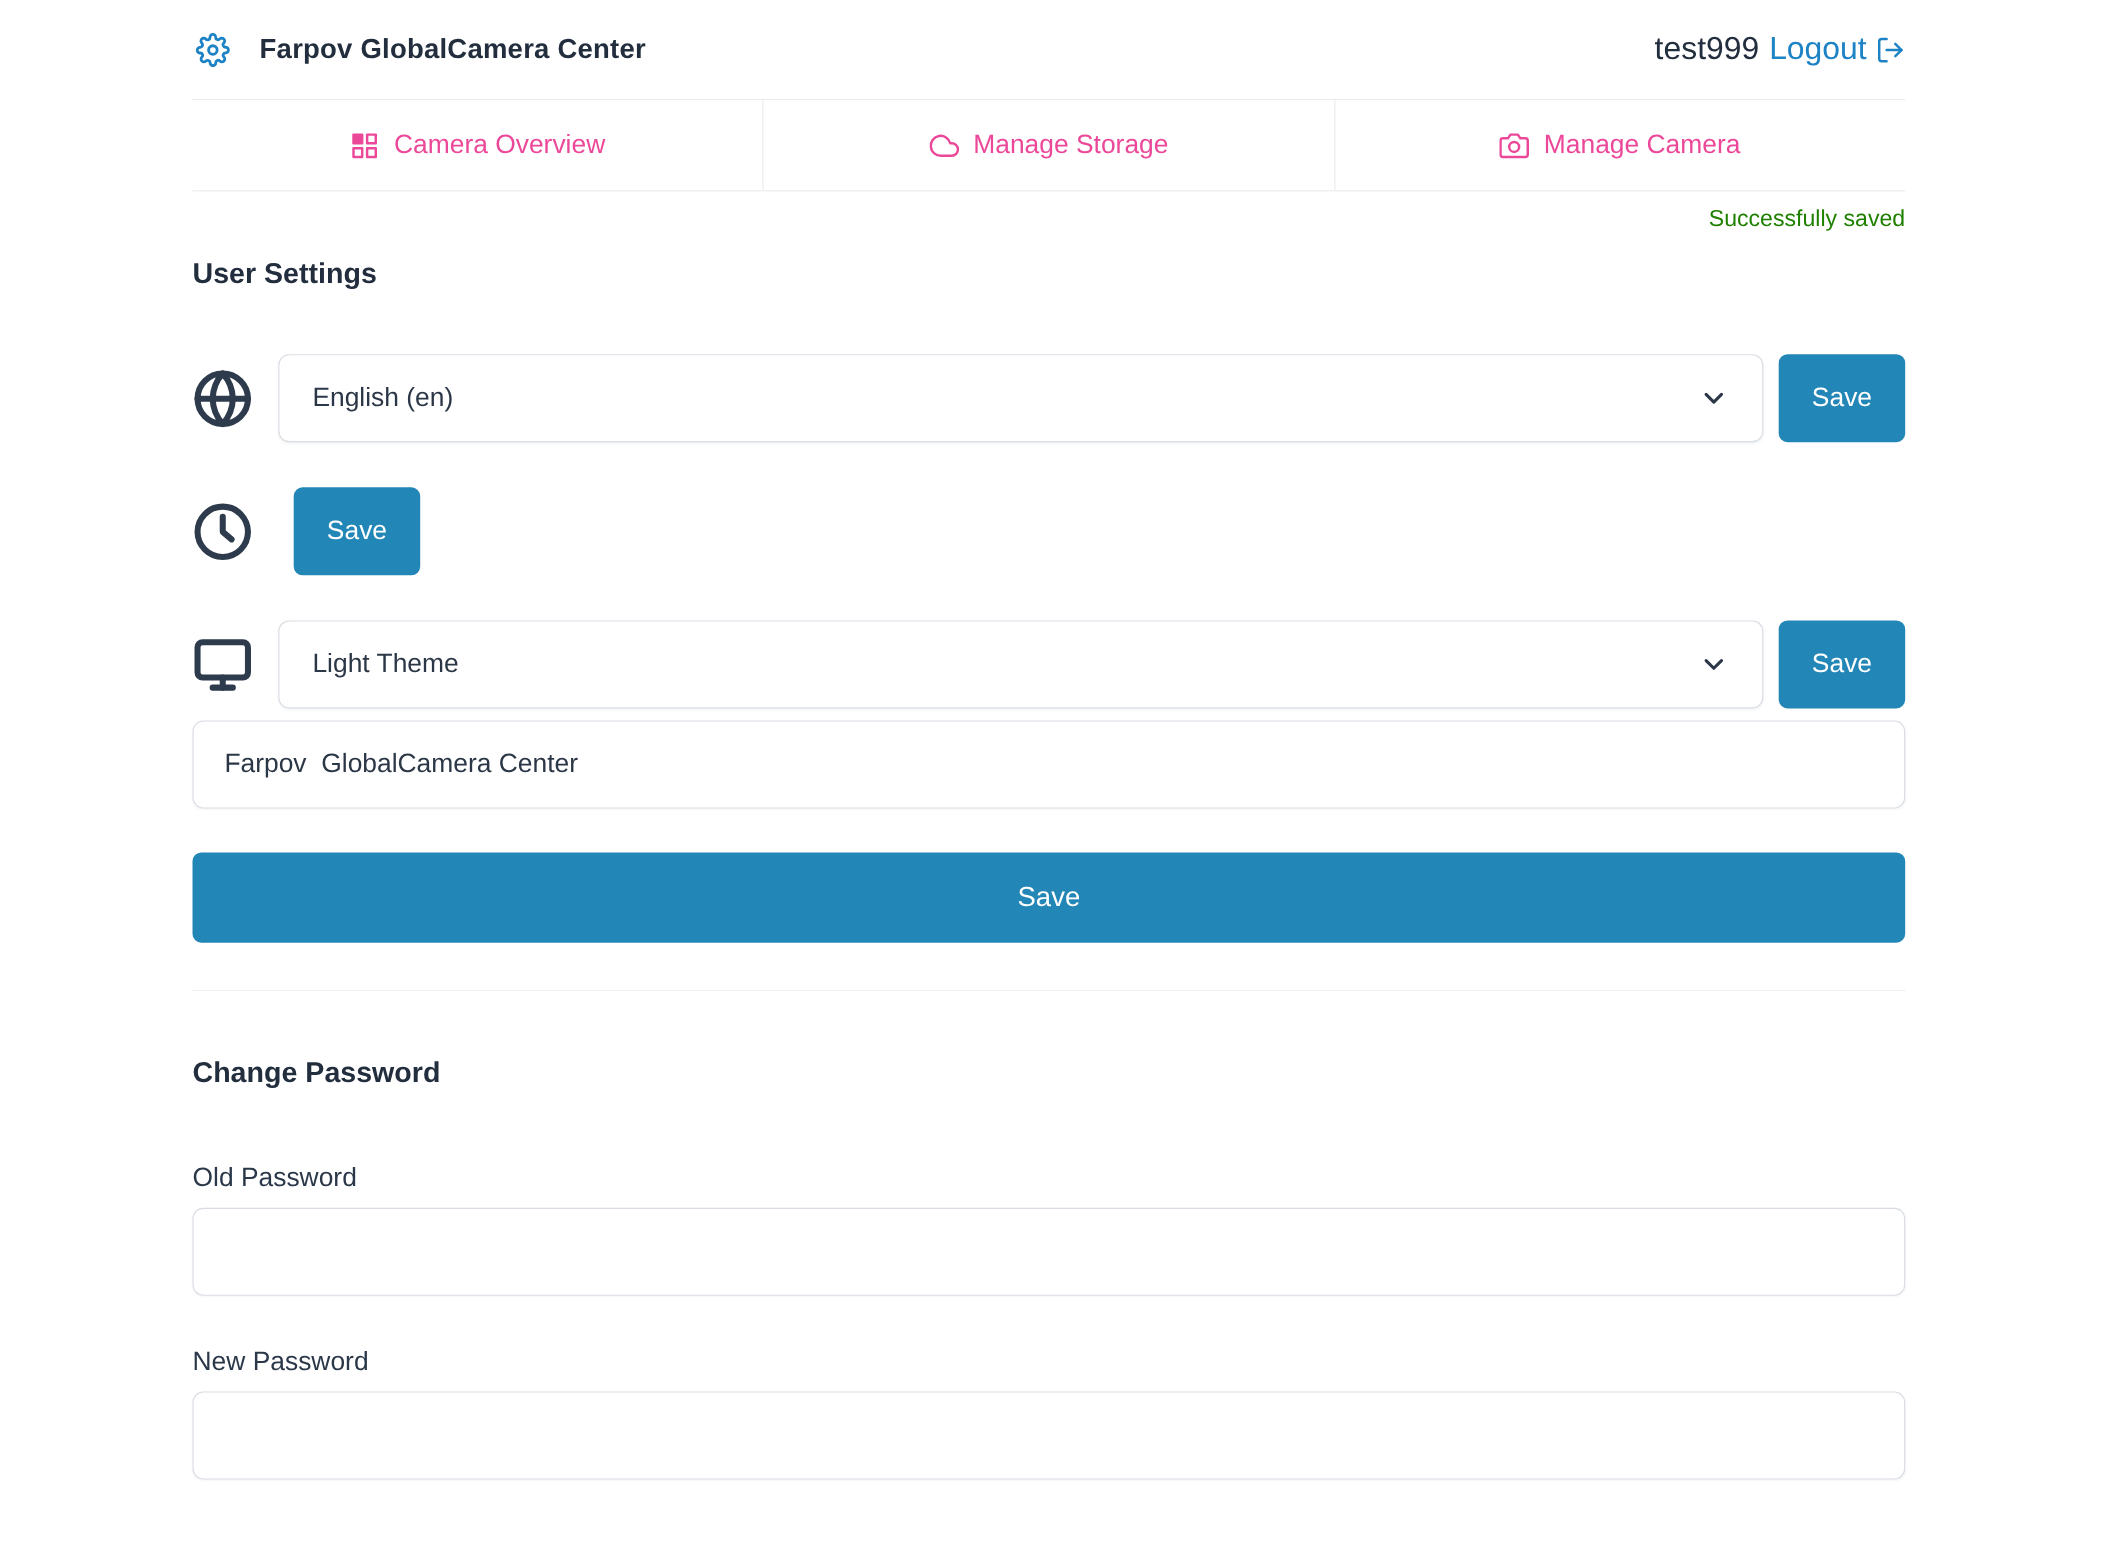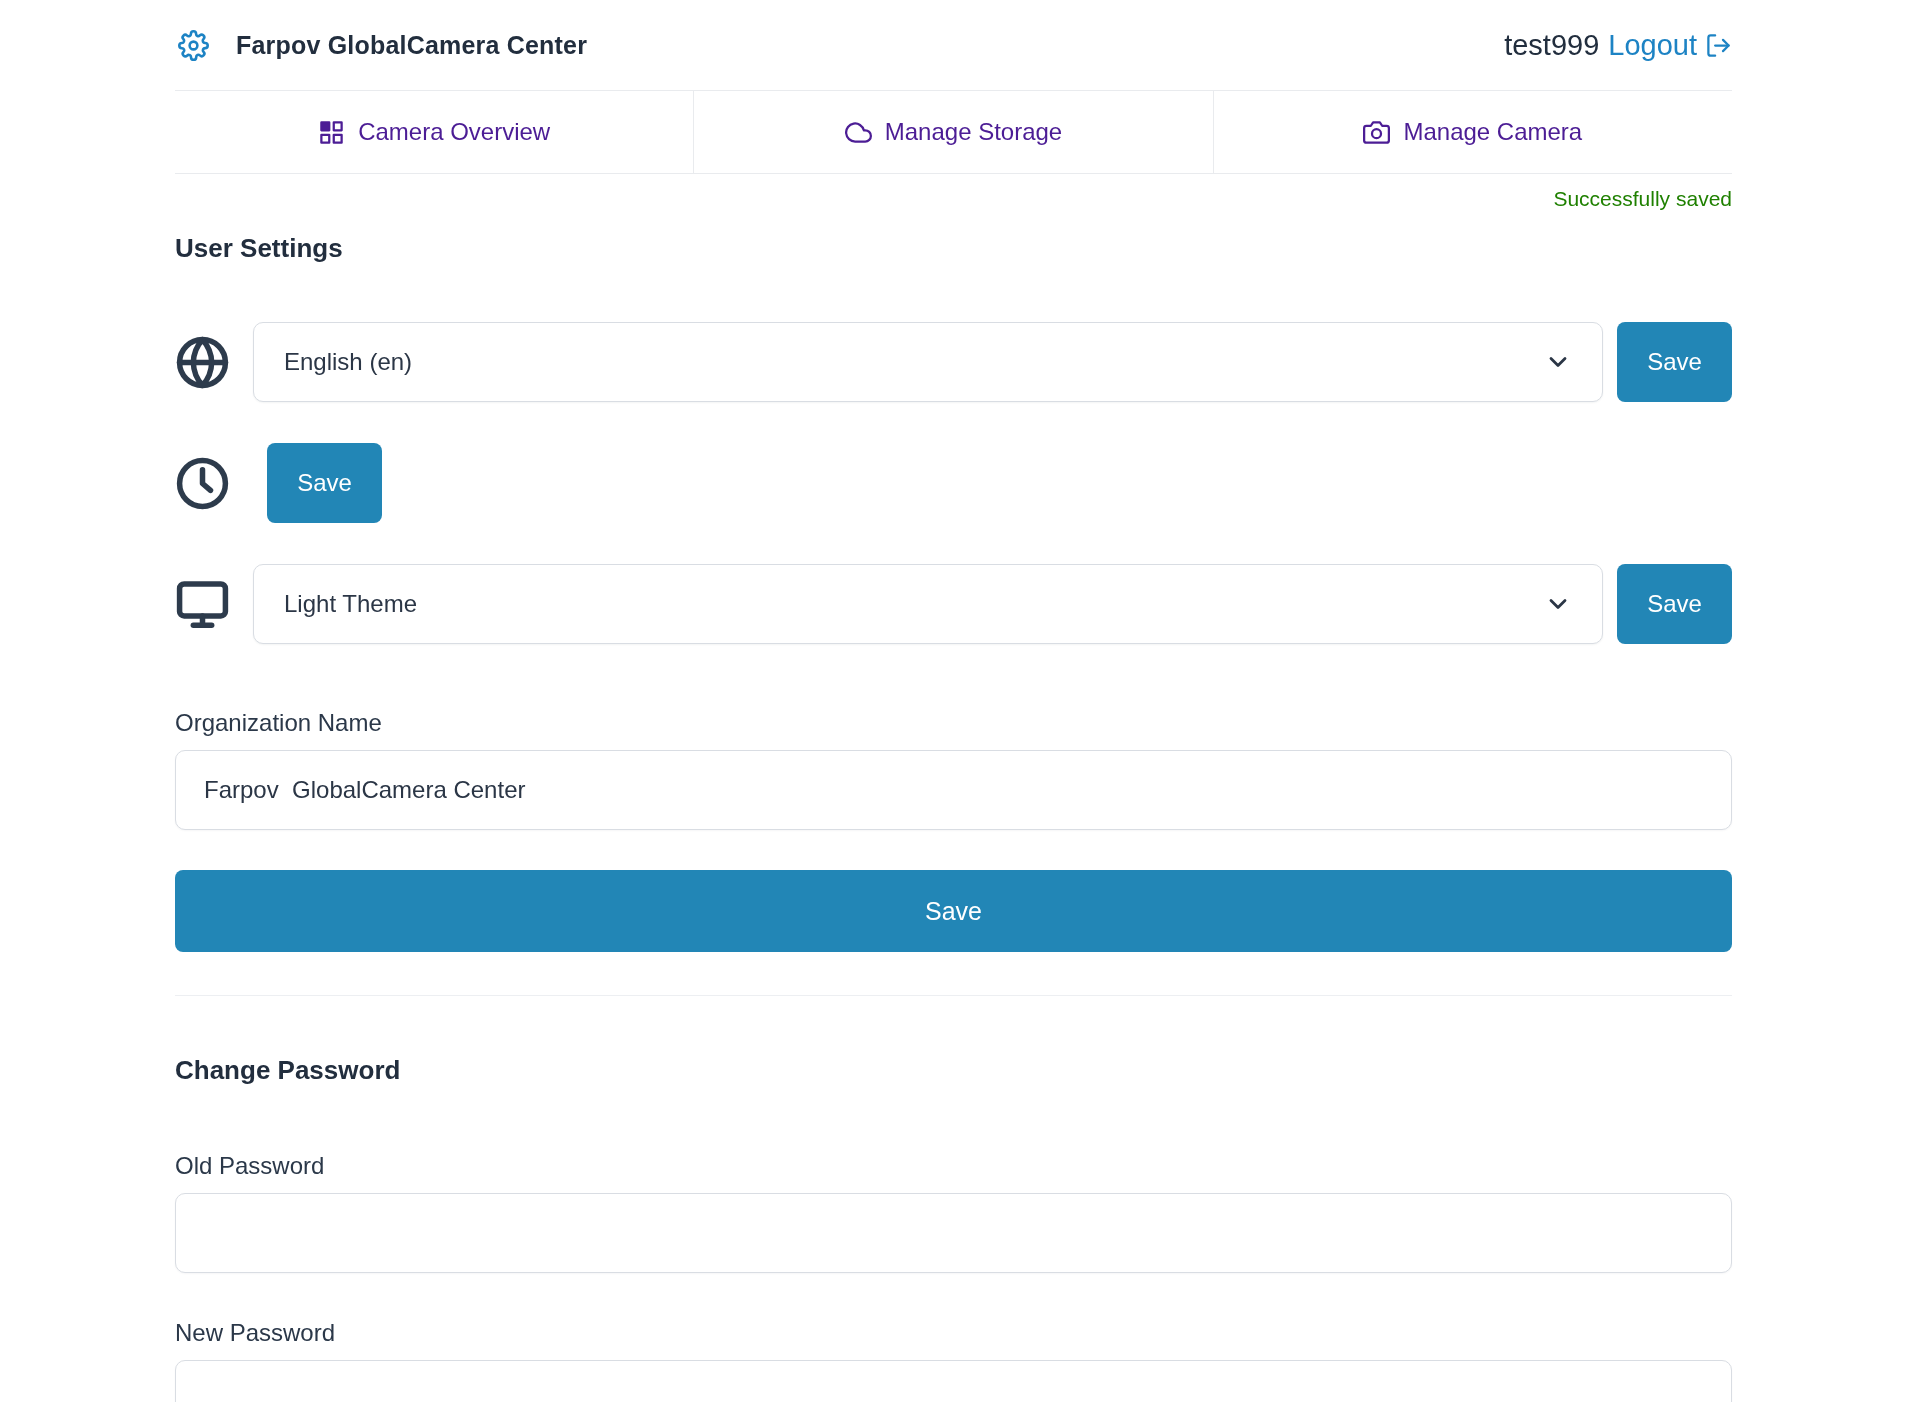--- a/index.html
+++ b/index.html
@@ -24,21 +24,21 @@
   .brand-title { font-size: 25px; font-weight: 700; color: #222e3e; letter-spacing: 0.2px; }
   .header-right { margin-left: auto; display: flex; align-items: flex-start; gap: 9px; font-size: 29px; }
   .username { color: #222e3e; }
   .logout-link { color: #1d83c4; text-decoration: none; display: flex; align-items: center; gap: 8px; cursor: pointer; }
   .icon-logout { width: 27px; height: 27px; display: block; }
 
   
   .tabs { height: 83px; display: flex; border-bottom: 1px solid #e9ebee; }
   .tab {
     flex: 1; display: flex; align-items: center; justify-content: center; gap: 13px;
-    color: #4c1d95; font-size: 24px; cursor: pointer;
+    color: #ec4899; font-size: 24px; cursor: pointer;
   }
   .tab + .tab { border-left: 1px solid #e9ebee; }
   .tab svg { width: 27px; height: 27px; display: block; }
 
   
   .status-msg { margin-top: 13px; font-size: 21px; color: #1f8000; text-align: right; }
   .section-heading { margin: 22px 0 0; font-size: 26px; font-weight: 700; color: #222e3e; }
 
   
   .select-rows { margin-top: 60px; display: flex; flex-direction: column; gap: 45px; }
@@ -192,21 +192,20 @@
           <svg viewBox="0 0 24 24" fill="none" stroke="currentColor" stroke-width="2.4" stroke-linecap="round" stroke-linejoin="round">
               <polyline points="6 9 12 15 18 9"></polyline>
             </svg>
         </span>
       </div>
       <button class="row-save">Save</button>
     </div>
 
   </div>
 
-  <div class="field-label org-label">Organization Name</div>
   <input class="text-input" type="text" value="Farpov  GlobalCamera Center" style="">
 
   <button class="big-save">Save</button>
 
   <div class="divider"></div>
 
   <h2 class="section-heading cp-heading">Change Password</h2>
 
   <div class="field-label old-pw-label">Old Password</div>
   <input class="text-input" type="password" value="" style="">

